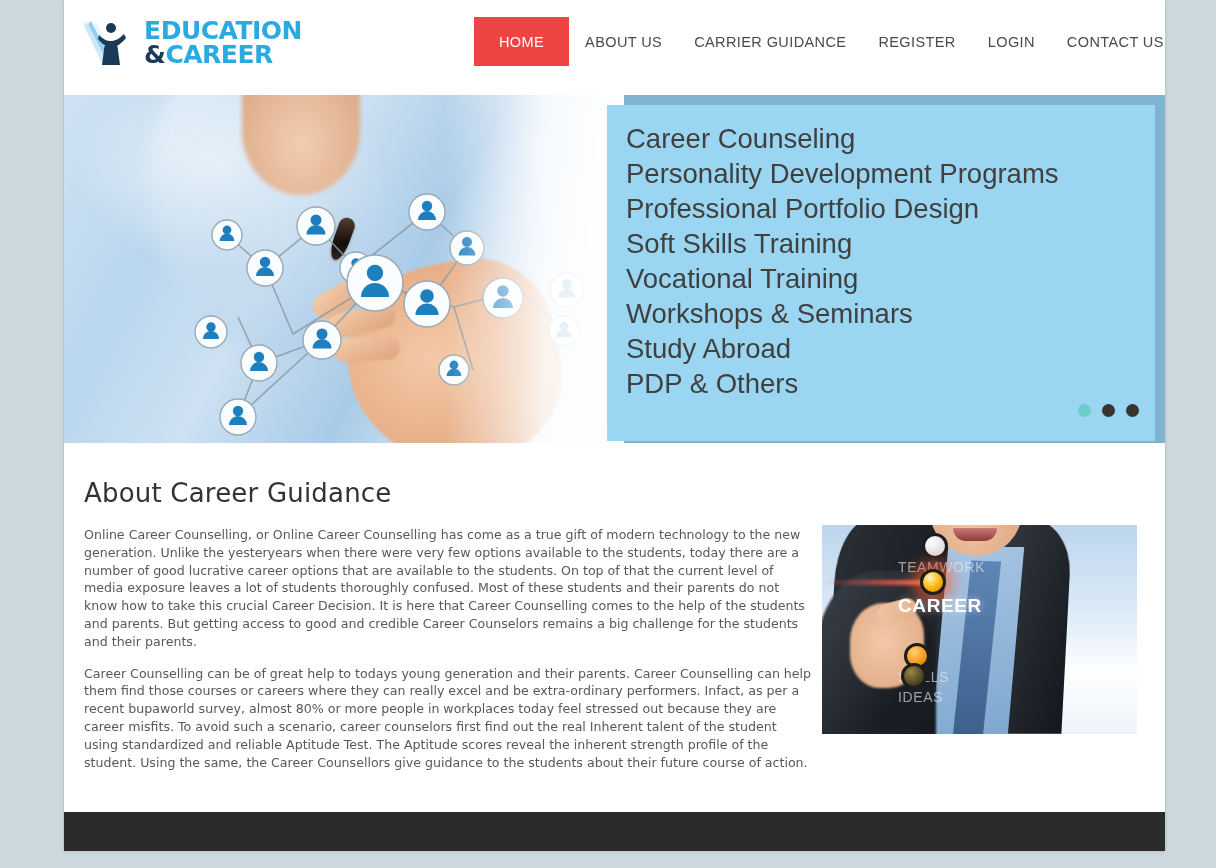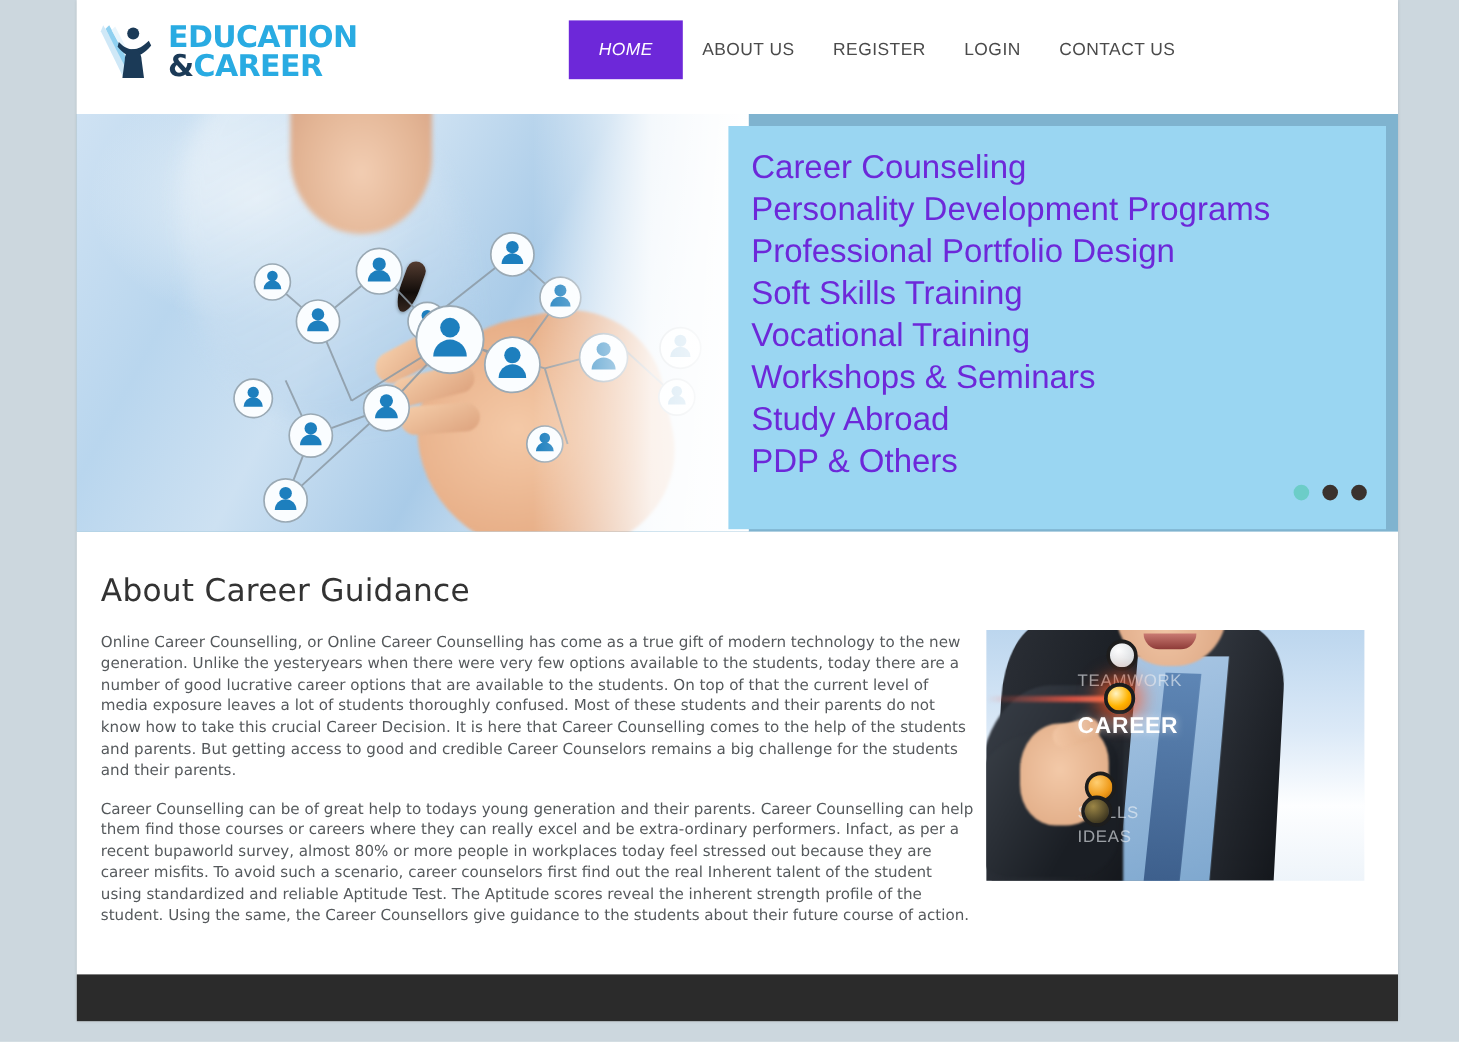--- a/index.html
+++ b/index.html
@@ -20,21 +20,21 @@
   
   #header {
     position: relative;
     height: 95px;
     background: #ffffff;
   }
   #logo {
     position: absolute;
     left: 18px; top: 14px;
     width: 220px; height: 58px;
-    display: flex; align-items: center;
+    display: flex; align-items: center; justify-content: space-between;
   }
   #logo-mark { width: 56px; height: 52px; flex: 0 0 56px; }
   #logo-text {
     margin-left: 2px;
     line-height: 0.95;
     font-family: "DejaVu Sans", sans-serif;
     font-weight: bold;
     letter-spacing: -0.5px;
   }
   .logo-line1 { font-size: 25px; color: #29abe2; display: block; }
@@ -52,24 +52,23 @@
     display: flex; align-items: center;
     padding: 0 16px;
     font-size: 14.5px;
     color: #4a4a4a;
     letter-spacing: 0.4px;
     text-decoration: none;
     cursor: pointer;
     white-space: nowrap;
   }
   .nav-item.active {
-    background: #6d28d9;
+    background: #ef4444;
     color: #ffffff;
     padding: 0 25px;
-    font-style: italic;
   }
 
   
   #hero {
     position: relative;
     left: 0; top: 0;
     width: 1101px; height: 348px;
     overflow: hidden;
     background: #7fb3cf;
   }
@@ -141,21 +140,21 @@
   }
   #hero-list {
     padding: 16px 0 0 19px;
     margin: 0;
     list-style: none;
   }
   #hero-list li {
     font-family: "Liberation Sans", sans-serif;
     font-size: 27.5px;
     line-height: 35px;
-    color: #6d28d9;
+    color: #404040;
     white-space: nowrap;
   }
   #dots {
     position: absolute;
     right: 16px; bottom: 24px;
     display: flex; gap: 11px;
   }
   .dot { width: 13px; height: 13px; border-radius: 50%; cursor: pointer; }
 
   
@@ -321,20 +320,21 @@
       </svg>
       <div id="logo-text">
         <span class="logo-line1">EDUCATION</span>
         <span class="logo-line2"><span class="logo-amp">&amp;</span><span class="logo-career">CAREER</span></span>
       </div>
     </div>
 
     <nav id="mainnav">
       <a class="nav-item active" href="#">HOME</a>
       <a class="nav-item" href="#">ABOUT US</a>
+      <a class="nav-item" href="#">CARRIER GUIDANCE</a>
       <a class="nav-item" href="#">REGISTER</a>
       <a class="nav-item" href="#">LOGIN</a>
       <a class="nav-item" href="#">CONTACT US</a>
     </nav>
   </div>
 
   <div id="hero">
 
     <div id="hero-photo">
       <div class="shirt"></div>

